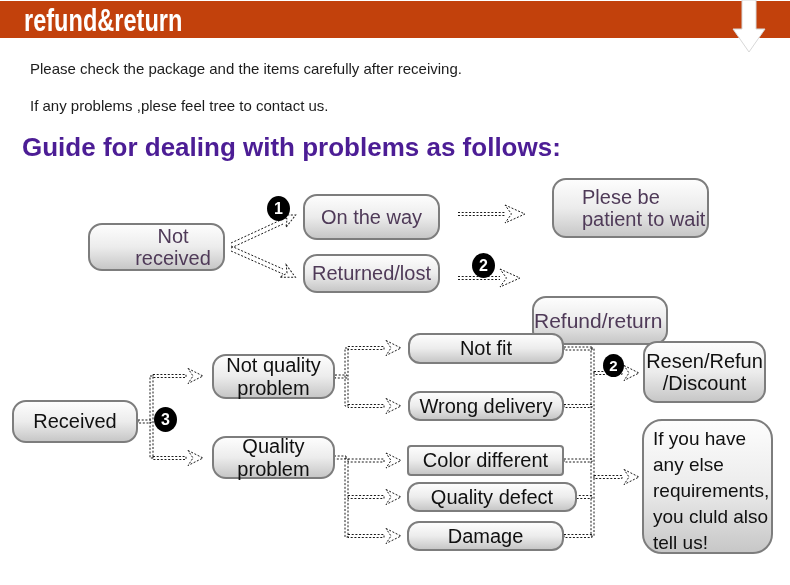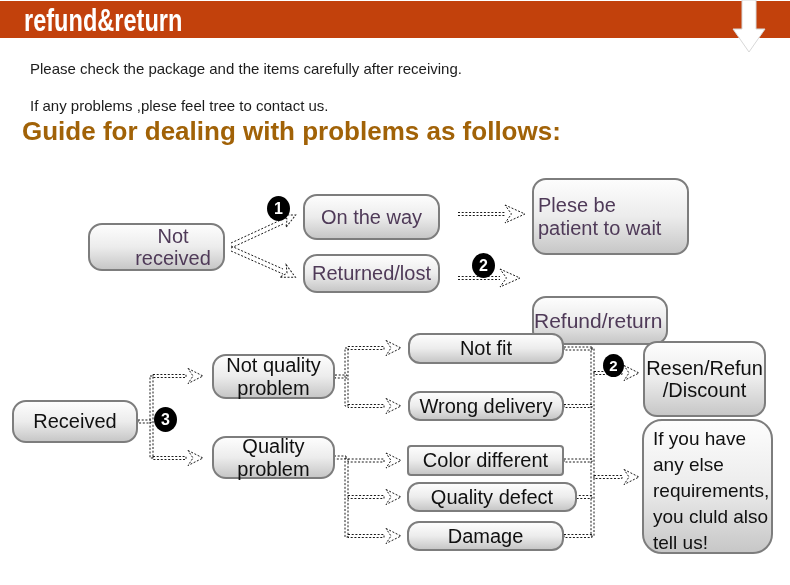--- a/index.html
+++ b/index.html
@@ -18,22 +18,22 @@
     transform:scaleX(0.76);transform-origin:left center;
     letter-spacing:0px;white-space:nowrap;
   }
   .down-arrow{position:absolute;left:0;top:0;width:790px;height:60px;pointer-events:none;}
   .intro{
     position:absolute;left:30px;color:#1c1c1c;font-size:15px;margin:0;white-space:nowrap;
   }
   .intro1{top:60px;}
   .intro2{top:97px;}
   .guide-heading{
-    position:absolute;left:22px;top:116px;margin:0;
-    color:#a16207;font-size:26px;font-weight:bold;white-space:nowrap;
+    position:absolute;left:22px;top:132px;margin:0;
+    color:#4c1d95;font-size:26px;font-weight:bold;white-space:nowrap;
   }
   .box{
     position:absolute;box-sizing:border-box;
     background:linear-gradient(180deg,#fdfdfd 0%,#ececec 50%,#c7c7c7 100%);
     border:2px solid #7d7d7d;border-radius:14px;
     display:flex;align-items:center;justify-content:center;
     font-size:20px;color:#101010;text-align:center;
     white-space:pre-line;line-height:1.12;
   }
   .purple{color:#4f3a58;}
@@ -124,36 +124,36 @@
   <g>
     <rect class="conn" x="594" y="475.5" width="28" height="3"></rect>
     <path class="head" transform="translate(624,477)" d="M0 -7.5 L15 0 L0 7.5 L5 0 Z"></path>
   </g>
 </svg>
 
 <div class="box purple" style="left:88px;top:223px;width:137px;height:48px;padding-left:33px;">Not received</div>
 <div class="badge" style="left:267px;top:196px;">1</div>
 <div class="box purple" style="left:303px;top:194px;width:137px;height:46px;">On the way</div>
 <div class="box purple" style="left:303px;top:254px;width:137px;height:39px;">Returned/lost</div>
-<div class="box purple left-align" style="left:532px;top:178px;width:157px;height:77px;padding-left:4px;">Plese be
+<div class="box purple left-align" style="left:552px;top:178px;width:157px;height:60px;padding-left:28px;">Plese be
 patient to wait</div>
 <div class="badge" style="left:472px;top:253px;">2</div>
 <div class="box purple left-align" style="left:532px;top:252px;width:136px;height:49px;font-size:21px;margin-top:44px;">Refund/return</div>
 
 <div class="box" style="left:12px;top:400px;width:126px;height:43px;">Received</div>
 <div class="badge" style="left:154px;top:407px;">3</div>
 <div class="box" style="left:212px;top:354px;width:123px;height:45px;">Not quality
 problem</div>
 <div class="box" style="left:212px;top:436px;width:123px;height:43px;">Quality
 problem</div>
 <div class="box" style="left:408px;top:333px;width:156px;height:31px;border-radius:12px;">Not fit</div>
 <div class="box" style="left:408px;top:391px;width:156px;height:30px;border-radius:12px;">Wrong delivery</div>
 <div class="box" style="left:407px;top:445px;width:157px;height:31px;border-radius:4px;">Color different</div>
 <div class="box" style="left:407px;top:482px;width:170px;height:30px;border-radius:12px;">Quality defect</div>
 <div class="box" style="left:407px;top:521px;width:157px;height:30px;border-radius:12px;">Damage</div>
 <div class="badge" style="left:603px;top:354px;width:21px;height:23px;font-size:15px;">2</div>
-<div class="box" style="left:643px;top:341px;width:123px;height:76px;">Resen/Refun
+<div class="box" style="left:643px;top:341px;width:123px;height:62px;">Resen/Refun
 /Discount</div>
 <div class="box left-align" style="left:642px;top:419px;width:131px;height:135px;border-radius:20px;align-items:flex-start;padding:5px 4px 16px 9px;font-size:19px;line-height:26px;">If you have
 any else
 requirements,
 you cluld also
 tell us!</div>
 
 </body></html>

